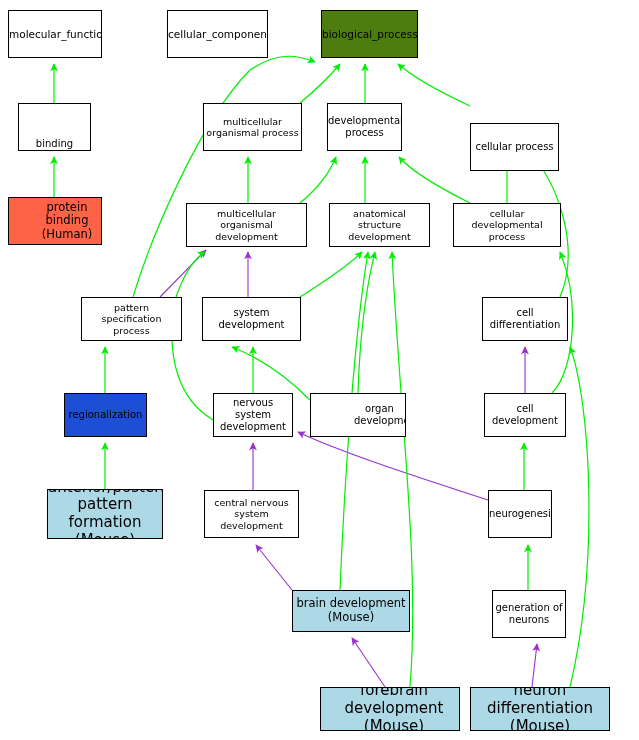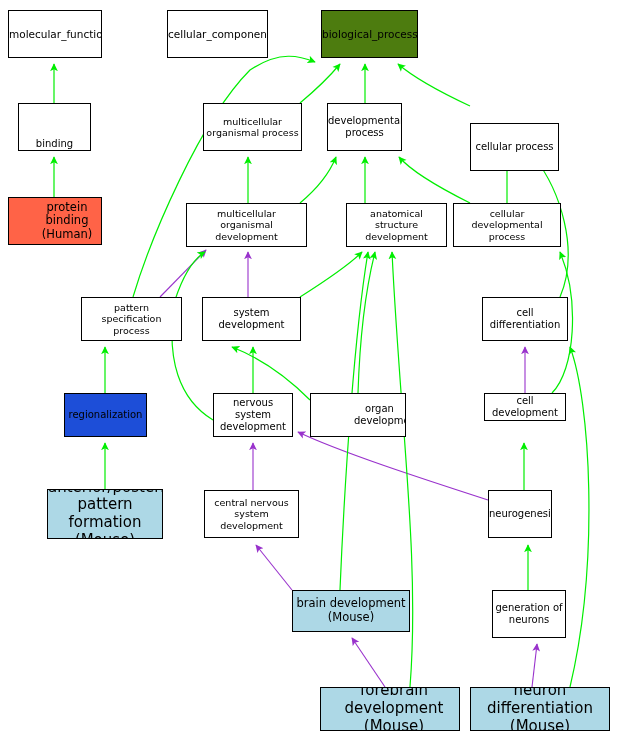--- a/index.html
+++ b/index.html
@@ -107,21 +107,21 @@
         <span class="lbl">cellular process</span>
       </div>
       <div class="node gene" style="left: 8px; top: 197px; width: 94px; height: 48px; background: rgb(255, 99, 71); border-color: rgb(0, 0, 0); padding-left: 24px;">
         <span class="lbl">protein binding
 (Human)</span>
       </div>
       <div class="node term-sm" style="left: 186px; top: 203px; width: 121px; height: 44px; background: rgb(255, 255, 255); border-color: rgb(0, 0, 0);">
         <span class="lbl">multicellular
 organismal development</span>
       </div>
-      <div class="node term-sm" style="left: 329px; top: 203px; width: 101px; height: 44px; background: rgb(255, 255, 255); border-color: rgb(0, 0, 0); margin-left: 17px;">
+      <div class="node term-sm" style="left: 329px; top: 203px; width: 101px; height: 44px; background: rgb(255, 255, 255); border-color: rgb(0, 0, 0);">
         <span class="lbl">anatomical structure
 development</span>
       </div>
       <div class="node term-sm" style="left: 453px; top: 203px; width: 108px; height: 44px; background: rgb(255, 255, 255); border-color: rgb(0, 0, 0);">
         <span class="lbl">cellular developmental
 process</span>
       </div>
       <div class="node term-sm" style="left: 81px; top: 297px; width: 101px; height: 44px; background: rgb(255, 255, 255); border-color: rgb(0, 0, 0);">
         <span class="lbl">pattern specification
 process</span>
@@ -135,21 +135,21 @@
       <div class="node term" style="left: 64px; top: 393px; width: 83px; height: 44px; background: #1d4ed8; border-color: rgb(0, 0, 0);">
         <span class="lbl">regionalization</span>
       </div>
       <div class="node term" style="left: 213px; top: 393px; width: 80px; height: 44px; background: rgb(255, 255, 255); border-color: rgb(0, 0, 0);">
         <span class="lbl">nervous system
 development</span>
       </div>
       <div class="node term" style="left: 310px; top: 393px; width: 96px; height: 44px; background: rgb(255, 255, 255); border-color: rgb(0, 0, 0); padding-left: 43px;">
         <span class="lbl">organ development</span>
       </div>
-      <div class="node term" style="left: 484px; top: 393px; width: 82px; height: 28px; background: rgb(255, 255, 255); border-color: rgb(0, 0, 0);">
+      <div class="node term" style="left: 484px; top: 393px; width: 82px; height: 44px; background: rgb(255, 255, 255); border-color: rgb(0, 0, 0);">
         <span class="lbl">cell development</span>
       </div>
       <div class="node gene-sm" style="left: 47px; top: 489px; width: 116px; height: 50px; background: rgb(173, 216, 230); border-color: rgb(0, 0, 0);">
         <span class="lbl">anterior/posterior
 pattern formation
 (Mouse)</span>
       </div>
       <div class="node term-sm" style="left: 204px; top: 490px; width: 95px; height: 48px; background: rgb(255, 255, 255); border-color: rgb(0, 0, 0);">
         <span class="lbl">central nervous
 system development</span>

